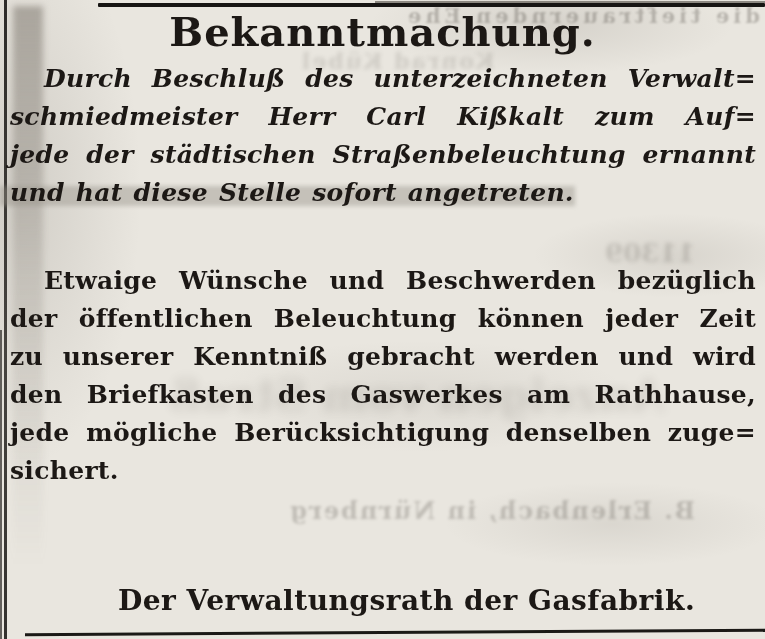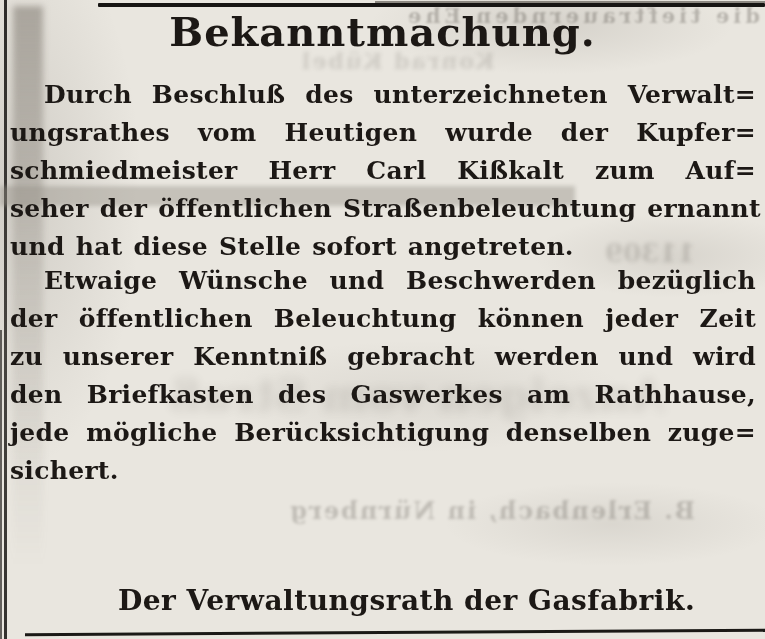--- a/index.html
+++ b/index.html
@@ -29,21 +29,21 @@
               background:linear-gradient(to bottom,rgba(125,119,110,.55),rgba(125,119,110,.22) 45%,rgba(125,119,110,0) 95%);
               filter:blur(3px);}
   .bottom-rule{position:absolute;bottom:5px;left:25px;right:0;height:3px;background:#1b1916;
                transform:rotate(-.35deg);}
   .line4-shade{position:absolute;top:186px;left:0;width:575px;height:20px;
                background:rgba(148,142,133,.42);filter:blur(2px);}
   
   .title{position:absolute;top:8px;left:0;right:0;margin:0;text-align:center;
          font-size:40px;font-weight:bold;letter-spacing:1px;line-height:48px;}
   .para{position:absolute;left:10px;right:9px;}
-  .p1{top:76px;}
+  .p1{top:60px;font-style:italic;}
   .p2{top:262px;}
   .bline{font-size:25px;font-weight:bold;line-height:38px;height:38px;
          letter-spacing:.3px;word-spacing:2px;
          text-align:justify;text-align-last:justify;text-justify:inter-word;white-space:nowrap;}
   .bline.last{text-align:right;text-align-last:left;}
   .bline.indent{text-indent:34px;}
   .dateline{position:absolute;top:544px;left:48px;font-size:27px;font-weight:bold;}
   .dateline .place{letter-spacing:7px;}
   .signature{position:absolute;top:584px;left:118px;font-size:28px;font-weight:bold;letter-spacing:.5px;}
   
@@ -71,23 +71,22 @@
   <div class="ghost g-top">die tieftrauernden Ehe</div>
   <div class="ghost g-title">Konrad Kübel</div>
   <div class="ghost g-num">11309</div>
   <div class="ghost g-mid">Anzeigen vom Straß</div>
   <div class="ghost g-low">B. Erlenbach, in Nürnberg</div>
 
   <h1 class="title">Bekanntmachung.</h1>
 
   <div class="para p1">
     <div class="bline indent">Durch Beschluß des unterzeichneten Verwalt=</div>
-    <div class="bline">ungsrathes vom Heutigen wurde der Kupfer=</div>
     <div class="bline">schmiedmeister Herr Carl Kißkalt zum Auf=</div>
-    <div class="bline">seher der öffentlichen Straßenbeleuchtung ernannt</div>
+    <div class="bline">jede der städtischen Straßenbeleuchtung ernannt</div>
     <div class="bline last">und hat diese Stelle sofort angetreten.</div>
   </div>
 
   <div class="para p2">
     <div class="bline indent">Etwaige Wünsche und Beschwerden bezüglich</div>
     <div class="bline">der öffentlichen Beleuchtung können jeder Zeit</div>
     <div class="bline">zu unserer Kenntniß gebracht werden und wird</div>
     <div class="bline">den Briefkasten des Gaswerkes am Rathhause,</div>
     <div class="bline">jede mögliche Berücksichtigung denselben zuge=</div>
     <div class="bline last">sichert.</div>

